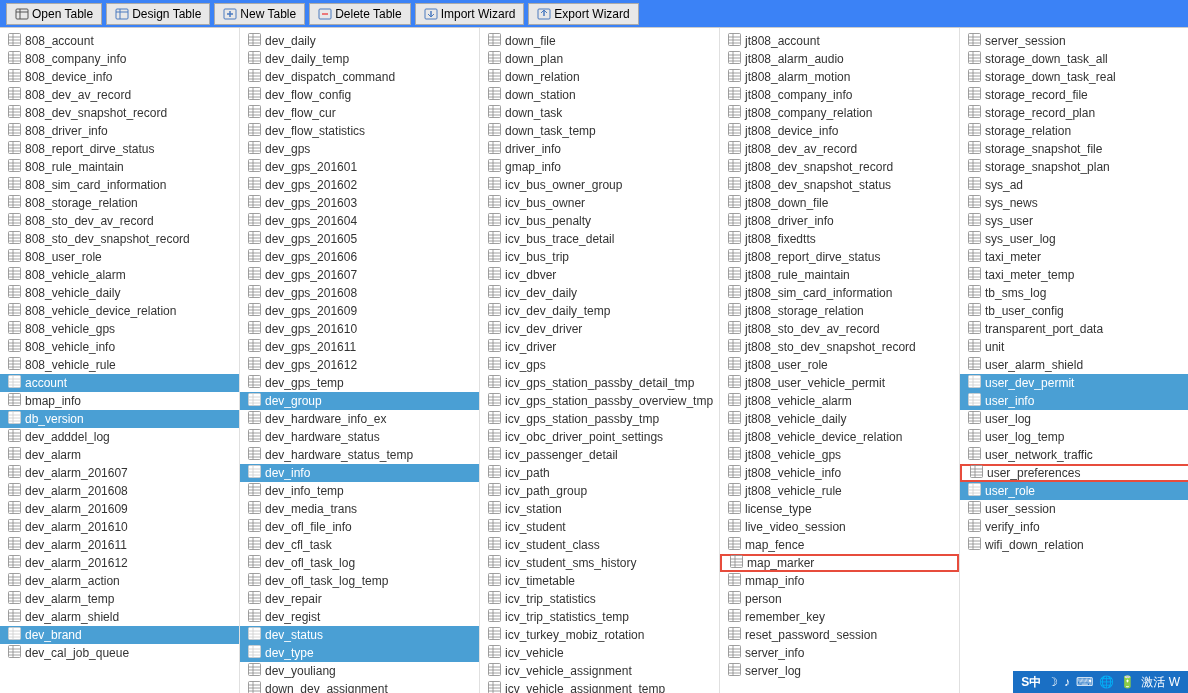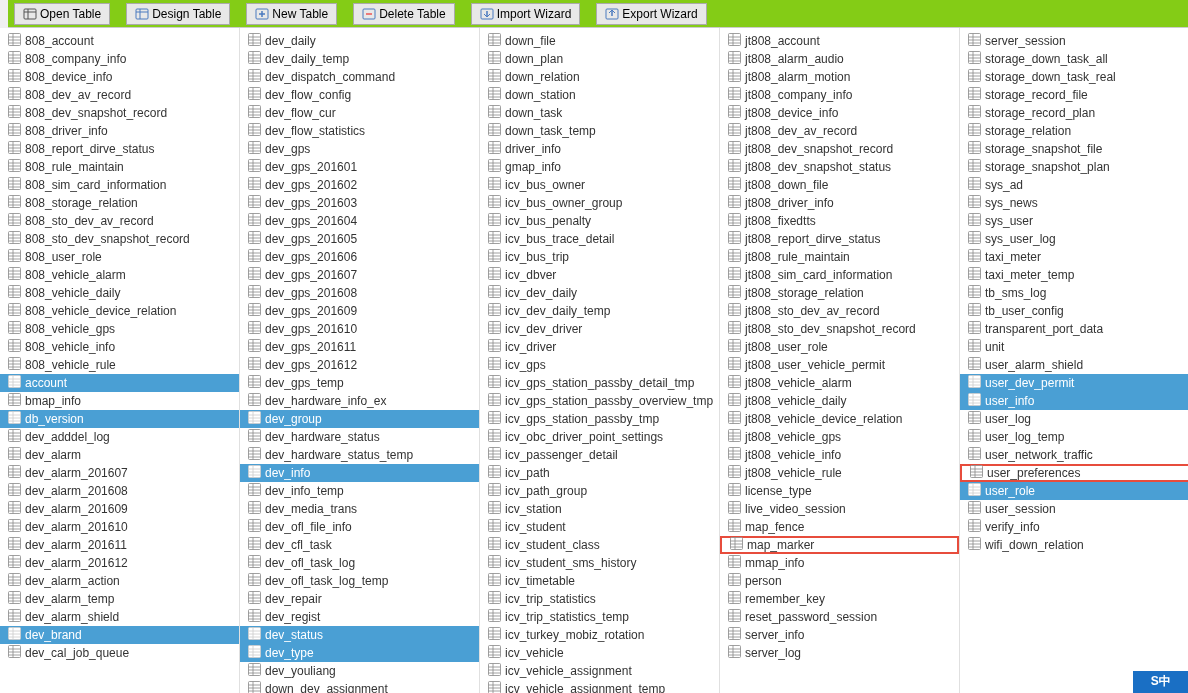--- a/index.html
+++ b/index.html
@@ -5,28 +5,27 @@
     * { margin: 0; padding: 0; box-sizing: border-box; }
     body {
       font-family: "Microsoft YaHei", Arial, sans-serif;
       font-size: 12px;
       background: #f0f0f0;
       width: 1188px;
       height: 693px;
       overflow: hidden;
     }
     .toolbar {
-      background: #84cc16;
+      background: #3b82f6;
       border-bottom: 1px solid #ccc;
       padding: 3px 6px;
       display: flex;
-      gap: 16px;
+      gap: 4px;
       align-items: center;
       height: 28px;
-      margin-left: 8px;
     }
     .toolbar-btn {
       display: flex;
       align-items: center;
       gap: 3px;
       padding: 2px 8px;
       background: #e8e8e8;
       border: 1px solid #aaa;
       cursor: pointer;
       font-size: 12px;
@@ -679,48 +678,48 @@
           <div class="table-item">
             <span><svg width="13" height="13" viewBox="0 0 13 13">
                 <rect x="0.5" y="0.5" width="12" height="12" rx="1" fill="#fff" stroke="#888" stroke-width="0.8"></rect>
                 <line x1="0.5" y1="4" x2="12.5" y2="4" stroke="#888" stroke-width="0.8"></line>
                 <line x1="0.5" y1="7" x2="12.5" y2="7" stroke="#888" stroke-width="0.8"></line>
                 <line x1="0.5" y1="10" x2="12.5" y2="10" stroke="#888" stroke-width="0.8"></line>
                 <line x1="5" y1="0.5" x2="5" y2="12.5" stroke="#888" stroke-width="0.8"></line>
               </svg></span>
             <span>dev_gps_temp</span>
           </div>
-          <div class="table-item">
-            <span><svg width="13" height="13" viewBox="0 0 13 13">
-                <rect x="0.5" y="0.5" width="12" height="12" rx="1" fill="#fff" stroke="#888" stroke-width="0.8"></rect>
-                <line x1="0.5" y1="4" x2="12.5" y2="4" stroke="#888" stroke-width="0.8"></line>
-                <line x1="0.5" y1="7" x2="12.5" y2="7" stroke="#888" stroke-width="0.8"></line>
-                <line x1="0.5" y1="10" x2="12.5" y2="10" stroke="#888" stroke-width="0.8"></line>
-                <line x1="5" y1="0.5" x2="5" y2="12.5" stroke="#888" stroke-width="0.8"></line>
-              </svg></span>
-            <span>dev_hardware_info_ex</span>
-          </div>
           <div class="table-item highlighted-blue">
             <span><svg width="13" height="13" viewBox="0 0 13 13">
                 <rect x="0.5" y="0.5" width="12" height="12" rx="1" fill="#fff" stroke="#ccc" stroke-width="0.8"></rect>
                 <line x1="0.5" y1="4" x2="12.5" y2="4" stroke="#ccc" stroke-width="0.8"></line>
                 <line x1="0.5" y1="7" x2="12.5" y2="7" stroke="#ccc" stroke-width="0.8"></line>
                 <line x1="0.5" y1="10" x2="12.5" y2="10" stroke="#ccc" stroke-width="0.8"></line>
                 <line x1="5" y1="0.5" x2="5" y2="12.5" stroke="#ccc" stroke-width="0.8"></line>
               </svg></span>
             <span>dev_group</span>
           </div>
           <div class="table-item">
             <span><svg width="13" height="13" viewBox="0 0 13 13">
                 <rect x="0.5" y="0.5" width="12" height="12" rx="1" fill="#fff" stroke="#888" stroke-width="0.8"></rect>
                 <line x1="0.5" y1="4" x2="12.5" y2="4" stroke="#888" stroke-width="0.8"></line>
                 <line x1="0.5" y1="7" x2="12.5" y2="7" stroke="#888" stroke-width="0.8"></line>
                 <line x1="0.5" y1="10" x2="12.5" y2="10" stroke="#888" stroke-width="0.8"></line>
                 <line x1="5" y1="0.5" x2="5" y2="12.5" stroke="#888" stroke-width="0.8"></line>
               </svg></span>
+            <span>dev_hardware_info_ex</span>
+          </div>
+          <div class="table-item">
+            <span><svg width="13" height="13" viewBox="0 0 13 13">
+                <rect x="0.5" y="0.5" width="12" height="12" rx="1" fill="#fff" stroke="#888" stroke-width="0.8"></rect>
+                <line x1="0.5" y1="4" x2="12.5" y2="4" stroke="#888" stroke-width="0.8"></line>
+                <line x1="0.5" y1="7" x2="12.5" y2="7" stroke="#888" stroke-width="0.8"></line>
+                <line x1="0.5" y1="10" x2="12.5" y2="10" stroke="#888" stroke-width="0.8"></line>
+                <line x1="5" y1="0.5" x2="5" y2="12.5" stroke="#888" stroke-width="0.8"></line>
+              </svg></span>
             <span>dev_hardware_status</span>
           </div>
           <div class="table-item">
             <span><svg width="13" height="13" viewBox="0 0 13 13">
                 <rect x="0.5" y="0.5" width="12" height="12" rx="1" fill="#fff" stroke="#888" stroke-width="0.8"></rect>
                 <line x1="0.5" y1="4" x2="12.5" y2="4" stroke="#888" stroke-width="0.8"></line>
                 <line x1="0.5" y1="7" x2="12.5" y2="7" stroke="#888" stroke-width="0.8"></line>
                 <line x1="0.5" y1="10" x2="12.5" y2="10" stroke="#888" stroke-width="0.8"></line>
                 <line x1="5" y1="0.5" x2="5" y2="12.5" stroke="#888" stroke-width="0.8"></line>
               </svg></span>
@@ -939,31 +938,31 @@
             <span>gmap_info</span>
           </div>
           <div class="table-item">
             <span><svg width="13" height="13" viewBox="0 0 13 13">
                 <rect x="0.5" y="0.5" width="12" height="12" rx="1" fill="#fff" stroke="#888" stroke-width="0.8"></rect>
                 <line x1="0.5" y1="4" x2="12.5" y2="4" stroke="#888" stroke-width="0.8"></line>
                 <line x1="0.5" y1="7" x2="12.5" y2="7" stroke="#888" stroke-width="0.8"></line>
                 <line x1="0.5" y1="10" x2="12.5" y2="10" stroke="#888" stroke-width="0.8"></line>
                 <line x1="5" y1="0.5" x2="5" y2="12.5" stroke="#888" stroke-width="0.8"></line>
               </svg></span>
+            <span>icv_bus_owner_group</span>
+          </div>
+          <div class="table-item">
+            <span><svg width="13" height="13" viewBox="0 0 13 13">
+                <rect x="0.5" y="0.5" width="12" height="12" rx="1" fill="#fff" stroke="#888" stroke-width="0.8"></rect>
+                <line x1="0.5" y1="4" x2="12.5" y2="4" stroke="#888" stroke-width="0.8"></line>
+                <line x1="0.5" y1="7" x2="12.5" y2="7" stroke="#888" stroke-width="0.8"></line>
+                <line x1="0.5" y1="10" x2="12.5" y2="10" stroke="#888" stroke-width="0.8"></line>
+                <line x1="5" y1="0.5" x2="5" y2="12.5" stroke="#888" stroke-width="0.8"></line>
+              </svg></span>
             <span>icv_bus_owner</span>
-          </div>
-          <div class="table-item">
-            <span><svg width="13" height="13" viewBox="0 0 13 13">
-                <rect x="0.5" y="0.5" width="12" height="12" rx="1" fill="#fff" stroke="#888" stroke-width="0.8"></rect>
-                <line x1="0.5" y1="4" x2="12.5" y2="4" stroke="#888" stroke-width="0.8"></line>
-                <line x1="0.5" y1="7" x2="12.5" y2="7" stroke="#888" stroke-width="0.8"></line>
-                <line x1="0.5" y1="10" x2="12.5" y2="10" stroke="#888" stroke-width="0.8"></line>
-                <line x1="5" y1="0.5" x2="5" y2="12.5" stroke="#888" stroke-width="0.8"></line>
-              </svg></span>
-            <span>icv_bus_owner_group</span>
           </div>
           <div class="table-item">
             <span><svg width="13" height="13" viewBox="0 0 13 13">
                 <rect x="0.5" y="0.5" width="12" height="12" rx="1" fill="#fff" stroke="#888" stroke-width="0.8"></rect>
                 <line x1="0.5" y1="4" x2="12.5" y2="4" stroke="#888" stroke-width="0.8"></line>
                 <line x1="0.5" y1="7" x2="12.5" y2="7" stroke="#888" stroke-width="0.8"></line>
                 <line x1="0.5" y1="10" x2="12.5" y2="10" stroke="#888" stroke-width="0.8"></line>
                 <line x1="5" y1="0.5" x2="5" y2="12.5" stroke="#888" stroke-width="0.8"></line>
               </svg></span>
             <span>icv_bus_penalty</span>
@@ -1262,20 +1261,30 @@
           </div>
           <div class="table-item">
             <span><svg width="13" height="13" viewBox="0 0 13 13">
                 <rect x="0.5" y="0.5" width="12" height="12" rx="1" fill="#fff" stroke="#888" stroke-width="0.8"></rect>
                 <line x1="0.5" y1="4" x2="12.5" y2="4" stroke="#888" stroke-width="0.8"></line>
                 <line x1="0.5" y1="7" x2="12.5" y2="7" stroke="#888" stroke-width="0.8"></line>
                 <line x1="0.5" y1="10" x2="12.5" y2="10" stroke="#888" stroke-width="0.8"></line>
                 <line x1="5" y1="0.5" x2="5" y2="12.5" stroke="#888" stroke-width="0.8"></line>
               </svg></span>
             <span>jt808_company_info</span>
+          </div>
+          <div class="table-item">
+            <span><svg width="13" height="13" viewBox="0 0 13 13">
+                <rect x="0.5" y="0.5" width="12" height="12" rx="1" fill="#fff" stroke="#888" stroke-width="0.8"></rect>
+                <line x1="0.5" y1="4" x2="12.5" y2="4" stroke="#888" stroke-width="0.8"></line>
+                <line x1="0.5" y1="7" x2="12.5" y2="7" stroke="#888" stroke-width="0.8"></line>
+                <line x1="0.5" y1="10" x2="12.5" y2="10" stroke="#888" stroke-width="0.8"></line>
+                <line x1="5" y1="0.5" x2="5" y2="12.5" stroke="#888" stroke-width="0.8"></line>
+              </svg></span>
+            <span>jt808_company_relation</span>
           </div>
           <div class="table-item">
             <span><svg width="13" height="13" viewBox="0 0 13 13">
                 <rect x="0.5" y="0.5" width="12" height="12" rx="1" fill="#fff" stroke="#888" stroke-width="0.8"></rect>
                 <line x1="0.5" y1="4" x2="12.5" y2="4" stroke="#888" stroke-width="0.8"></line>
                 <line x1="0.5" y1="7" x2="12.5" y2="7" stroke="#888" stroke-width="0.8"></line>
                 <line x1="0.5" y1="10" x2="12.5" y2="10" stroke="#888" stroke-width="0.8"></line>
                 <line x1="5" y1="0.5" x2="5" y2="12.5" stroke="#888" stroke-width="0.8"></line>
               </svg></span>
             <span>jt808_device_info</span>
@@ -1870,21 +1879,21 @@
                 <line x1="0.5" y1="10" x2="12.5" y2="10" stroke="#888" stroke-width="0.8"></line>
                 <line x1="5" y1="0.5" x2="5" y2="12.5" stroke="#888" stroke-width="0.8"></line>
               </svg></span>
             <span>wifi_down_relation</span>
           </div>
         </div>
       </div>
   </div>
 </div>
 
-<div style="position:fixed;bottom:0;right:0;background:#1a6fc4;color:#fff;font-size:12px;padding:2px 8px;display:flex;align-items:center;gap:6px;height:22px;flex-direction:column;">
+<div style="position:fixed;bottom:0;right:0;background:#1a6fc4;color:#fff;font-size:12px;padding:2px 8px;display:flex;align-items:center;gap:6px;height:22px;">
   <span style="font-weight:bold;">S中</span>
   <span>☽</span>
   <span>♪</span>
   <span>⌨</span>
   <span>🌐</span>
   <span>🔋</span>
   <span>激活 W</span>
 </div>
 
 </body></html>

